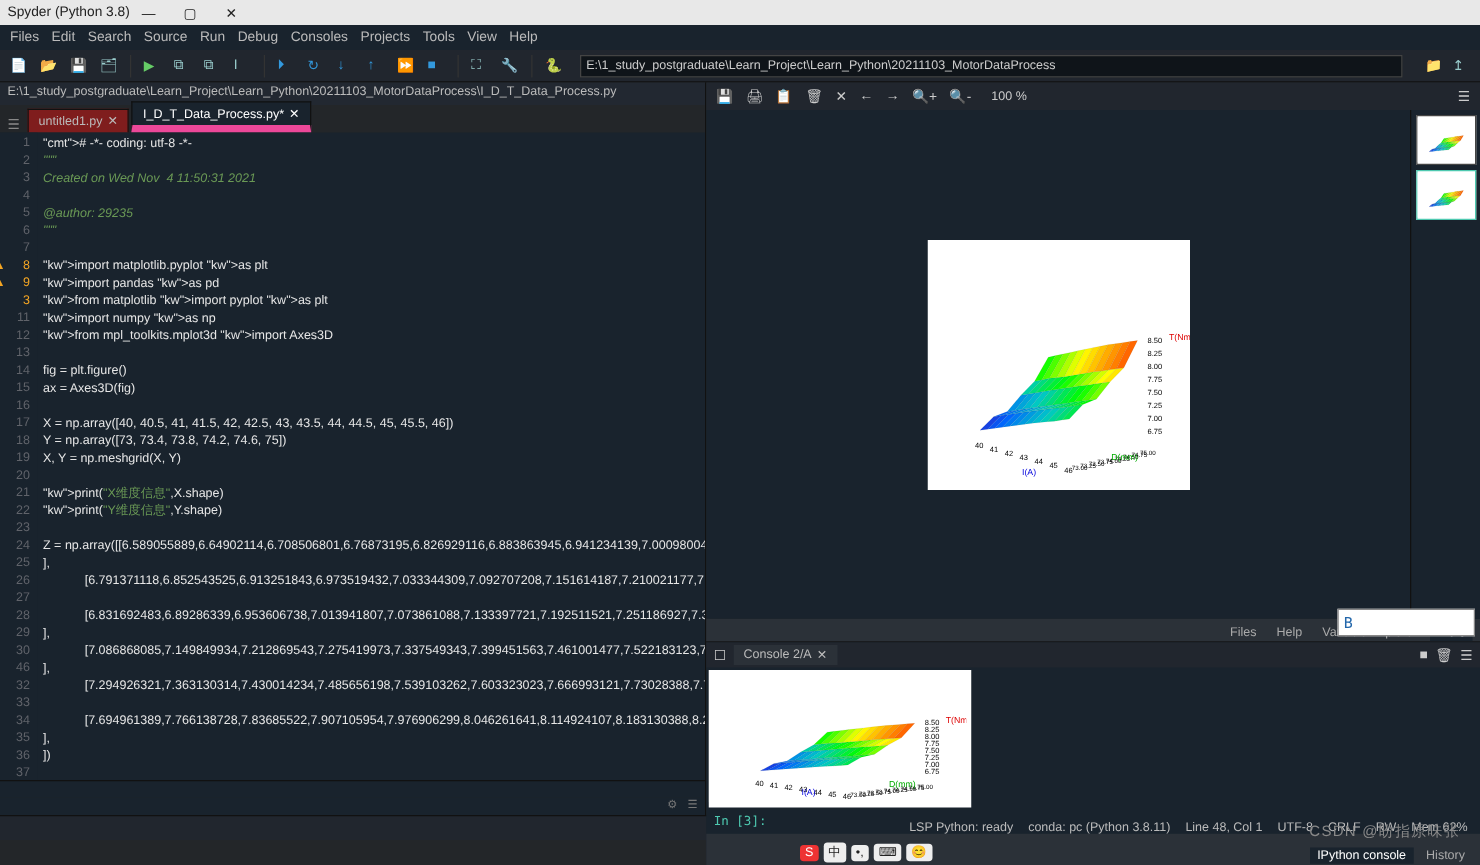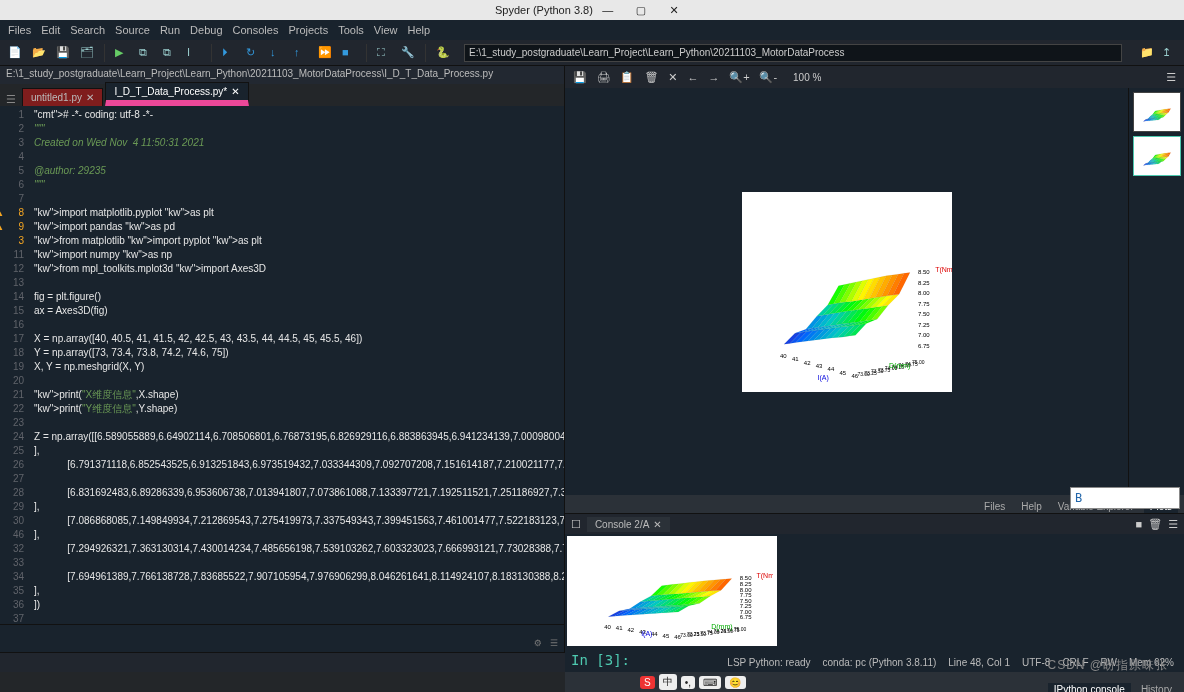--- a/index.html
+++ b/index.html
@@ -1,17 +1,17 @@
 <!DOCTYPE html>
 <html><head>
 <meta charset="utf-8">
 <style>
 * { margin:0; padding:0; box-sizing:border-box; font-family: "Segoe UI", Arial, sans-serif; }
 body { width:1184px; height:692px; background:#232629; color:#ccc; font-size:11px; overflow:hidden; position:relative; }
-.title-bar { height:20px; background:#e8e8e8; color:#222; display:flex; align-items:center; padding:0 6px; justify-content:center; }
+.title-bar { height:20px; background:#e8e8e8; color:#222; display:flex; align-items:center; padding:0 6px; justify-content:flex-start; }
 .title-bar .controls span { display:inline-block; width:30px; text-align:center; cursor:pointer; }
 .menu-bar { height:20px; background:#19232d; color:#bbb; display:flex; align-items:center; gap:6px; padding:0 6px; }
 .menu-bar span { cursor:pointer; padding:0 2px; }
 .tool-bar { height:26px; background:#21262e; display:flex; align-items:center; gap:10px; padding:0 8px; border-bottom:1px solid #111; }
 .tool-bar .icon { width:14px; height:14px; display:inline-block; color:#9cc; cursor:pointer; }
 .tool-bar .sep { width:1px; height:18px; background:#333; }
 .tool-bar .path-box { flex:1; height:18px; background:#0f1419; border:1px solid #444; color:#ccc; padding:1px 4px; font-size:10px; margin-left:4px; }
 .tool-bar .right-icons { display:flex; gap:8px; margin-left:8px; }
 .main { display:flex; height:586px; }
 .left { width:565px; display:flex; flex-direction:column; border-right:1px solid #111; }
@@ -36,21 +36,21 @@
 .thumb { width:48px; height:40px; background:#fff; border:1px solid #444; cursor:pointer; display:flex; align-items:center; justify-content:center; }
 .thumb.active { border:1px solid #4ec9b0; }
 .plot-tabs { height:18px; background:#2b3138; display:flex; justify-content:flex-end; gap:4px; padding:0 6px; font-size:10px; align-items:flex-end; }
 .plot-tabs span { padding:1px 6px; cursor:pointer; color:#aaa; }
 .plot-tabs span.active { background:#19232d; color:#fff; }
 .console { flex:1; display:flex; flex-direction:column; background:#19232d; }
 .console-toolbar { height:20px; background:#21262e; display:flex; align-items:center; padding:0 6px; gap:6px; }
 .console-tab { background:#2b3138; padding:2px 8px; font-size:10px; color:#bbb; display:flex; gap:4px; }
 .console-body { flex:1; display:flex; }
 .console-plot { width:210px; height:110px; background:#fff; margin:2px; }
-.console-prompt { padding:4px 6px; color:#4ec9b0; font-family:Consolas,monospace; font-size:14px; }
+.console-prompt { padding:4px 6px; color:#4ec9b0; font-family:Consolas,monospace; font-size:10px; }
 .console-tabs { height:34px; background:#2b3138; display:flex; justify-content:flex-end; gap:4px; padding:0 6px; font-size:10px; align-items:center; }
 .console-tabs span { padding:1px 6px; cursor:pointer; color:#aaa; }
 .console-tabs span.active { background:#19232d; color:#fff; }
 .status-bar { height:20px; background:#21262e; display:flex; align-items:center; justify-content:flex-end; gap:12px; padding:0 10px; font-size:10px; color:#bbb; border-top:1px solid #111; }
 svg { display:block; }
 .floating-input { position:absolute; right:4px; top:487px; width:110px; height:22px; background:#fff; border:1px solid #888; color:#26a; font-family:Consolas,monospace; font-size:12px; padding:2px 4px; }
 .watermark { position:absolute; right:16px; bottom:18px; color:#888; font-size:12px; letter-spacing:1px; pointer-events:none; }
 .taskbar { position:absolute; bottom:0; left:640px; height:20px; display:flex; gap:4px; align-items:center; }
 .taskbar .pill { background:#eee; color:#222; font-size:10px; padding:1px 4px; border-radius:3px; }
 </style>

